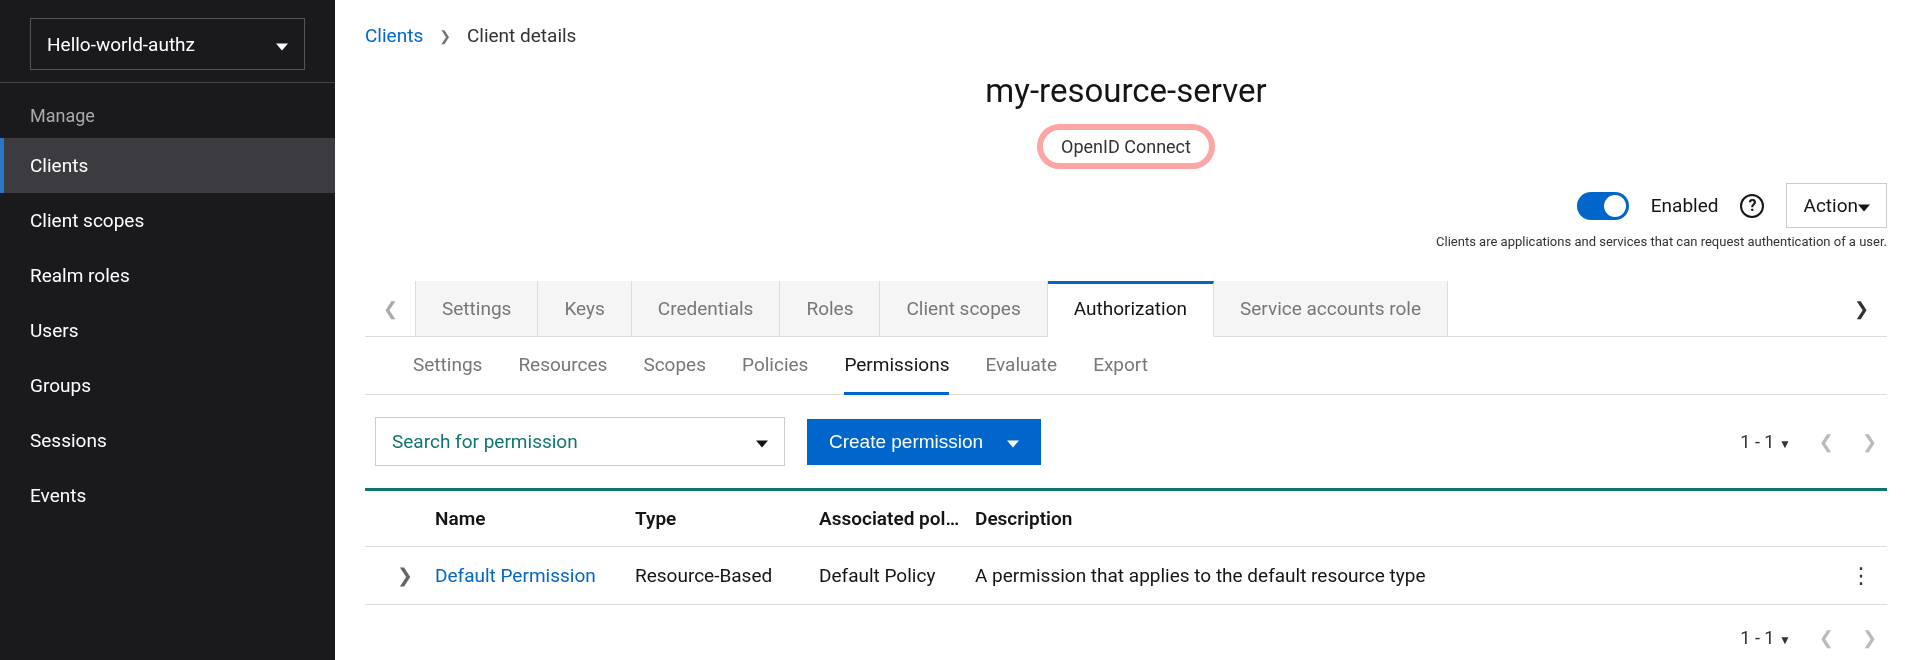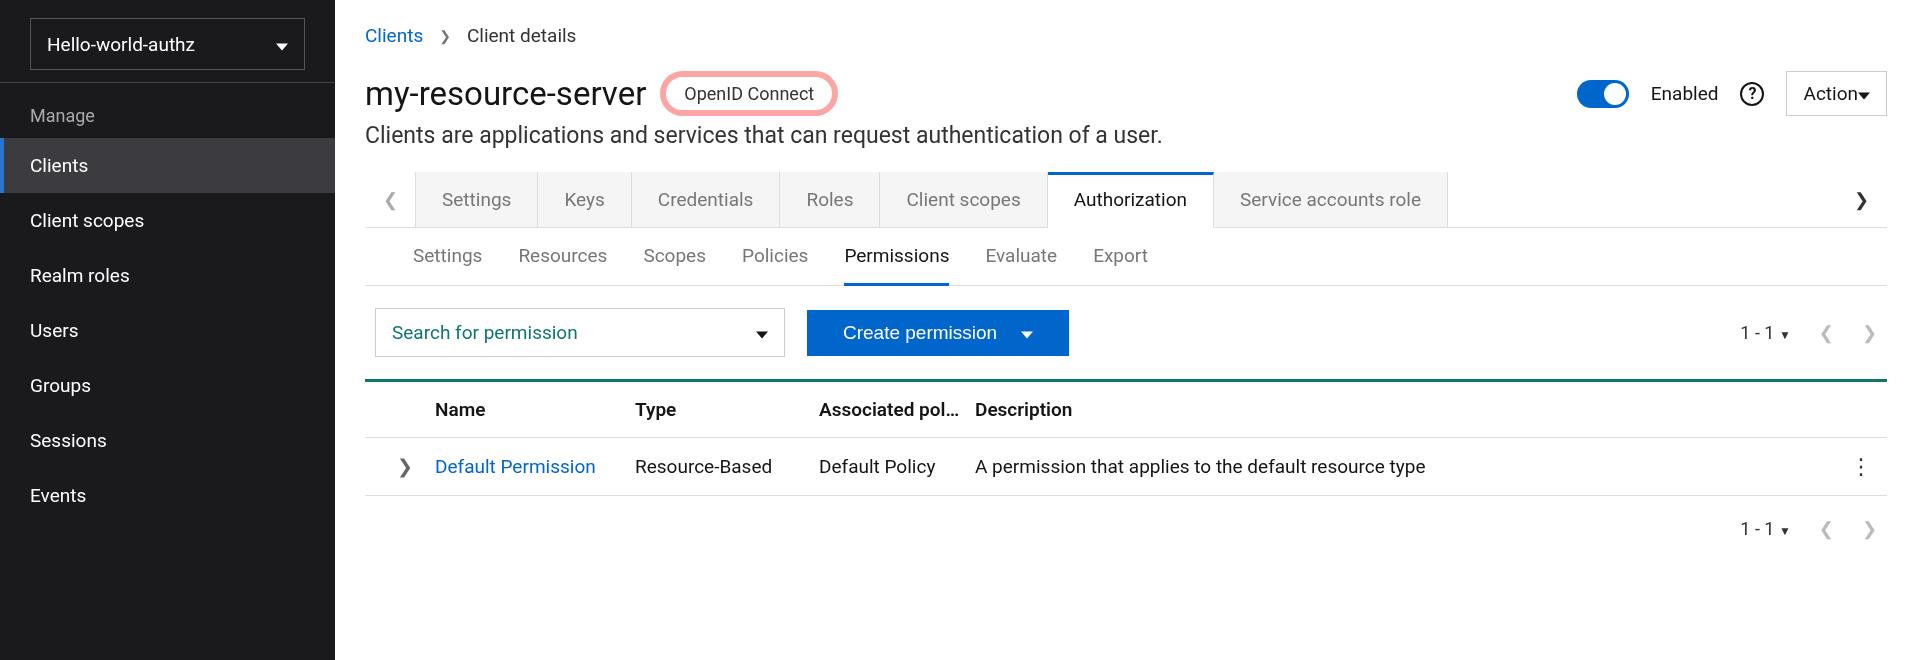--- a/index.html
+++ b/index.html
@@ -64,20 +64,21 @@
       margin-bottom: 24px;
     }
     .breadcrumb a { color: #0066cc; text-decoration: none; }
     .breadcrumb .chevron { color: #777; font-size: 14px; }
     .breadcrumb .current { color: #333; }
     .header-row {
       display: flex;
       align-items: center;
       gap: 14px;
       margin-bottom: 6px;
+      flex-direction: column;
     }
     .page-title {
       font-size: 33px;
       font-weight: 400;
     }
     .badge-pill {
       border: 6px solid #fca5a5;
       border-radius: 30px;
       padding: 6px 18px;
       font-size: 18px;
@@ -118,23 +119,24 @@
     }
     .action-dropdown {
       border: 1px solid #ccc;
       padding: 10px 16px;
       display: flex;
       align-items: center;
       font-size: 19px;
       cursor: pointer;
     }
     .page-desc {
-      font-size: 23px;
+      font-size: 13px;
       color: #333;
-      margin-bottom: 23px;
+      margin-bottom: 32px;
+      text-align: right;
     }
     .tabs-primary {
       display: flex;
       align-items: center;
       border-bottom: 1px solid #ddd;
       padding-left: 50px;
       position: relative;
     }
     .tabs-primary .scroll-btn {
       padding: 12px 18px;
@@ -193,21 +195,21 @@
       justify-content: space-between;
       width: 410px;
       font-size: 19px;
       color: #0f766e;
       cursor: pointer;
     }
     .btn-primary {
       background: #06c;
       color: #fff;
       font-size: 19px;
-      padding: 12px 36px;
+      padding: 12px 22px;
       border: none;
       display: flex;
       align-items: center;
       gap: 24px;
       cursor: pointer;
     }
     .pagination {
       display: flex;
       align-items: center;
       gap: 28px;

